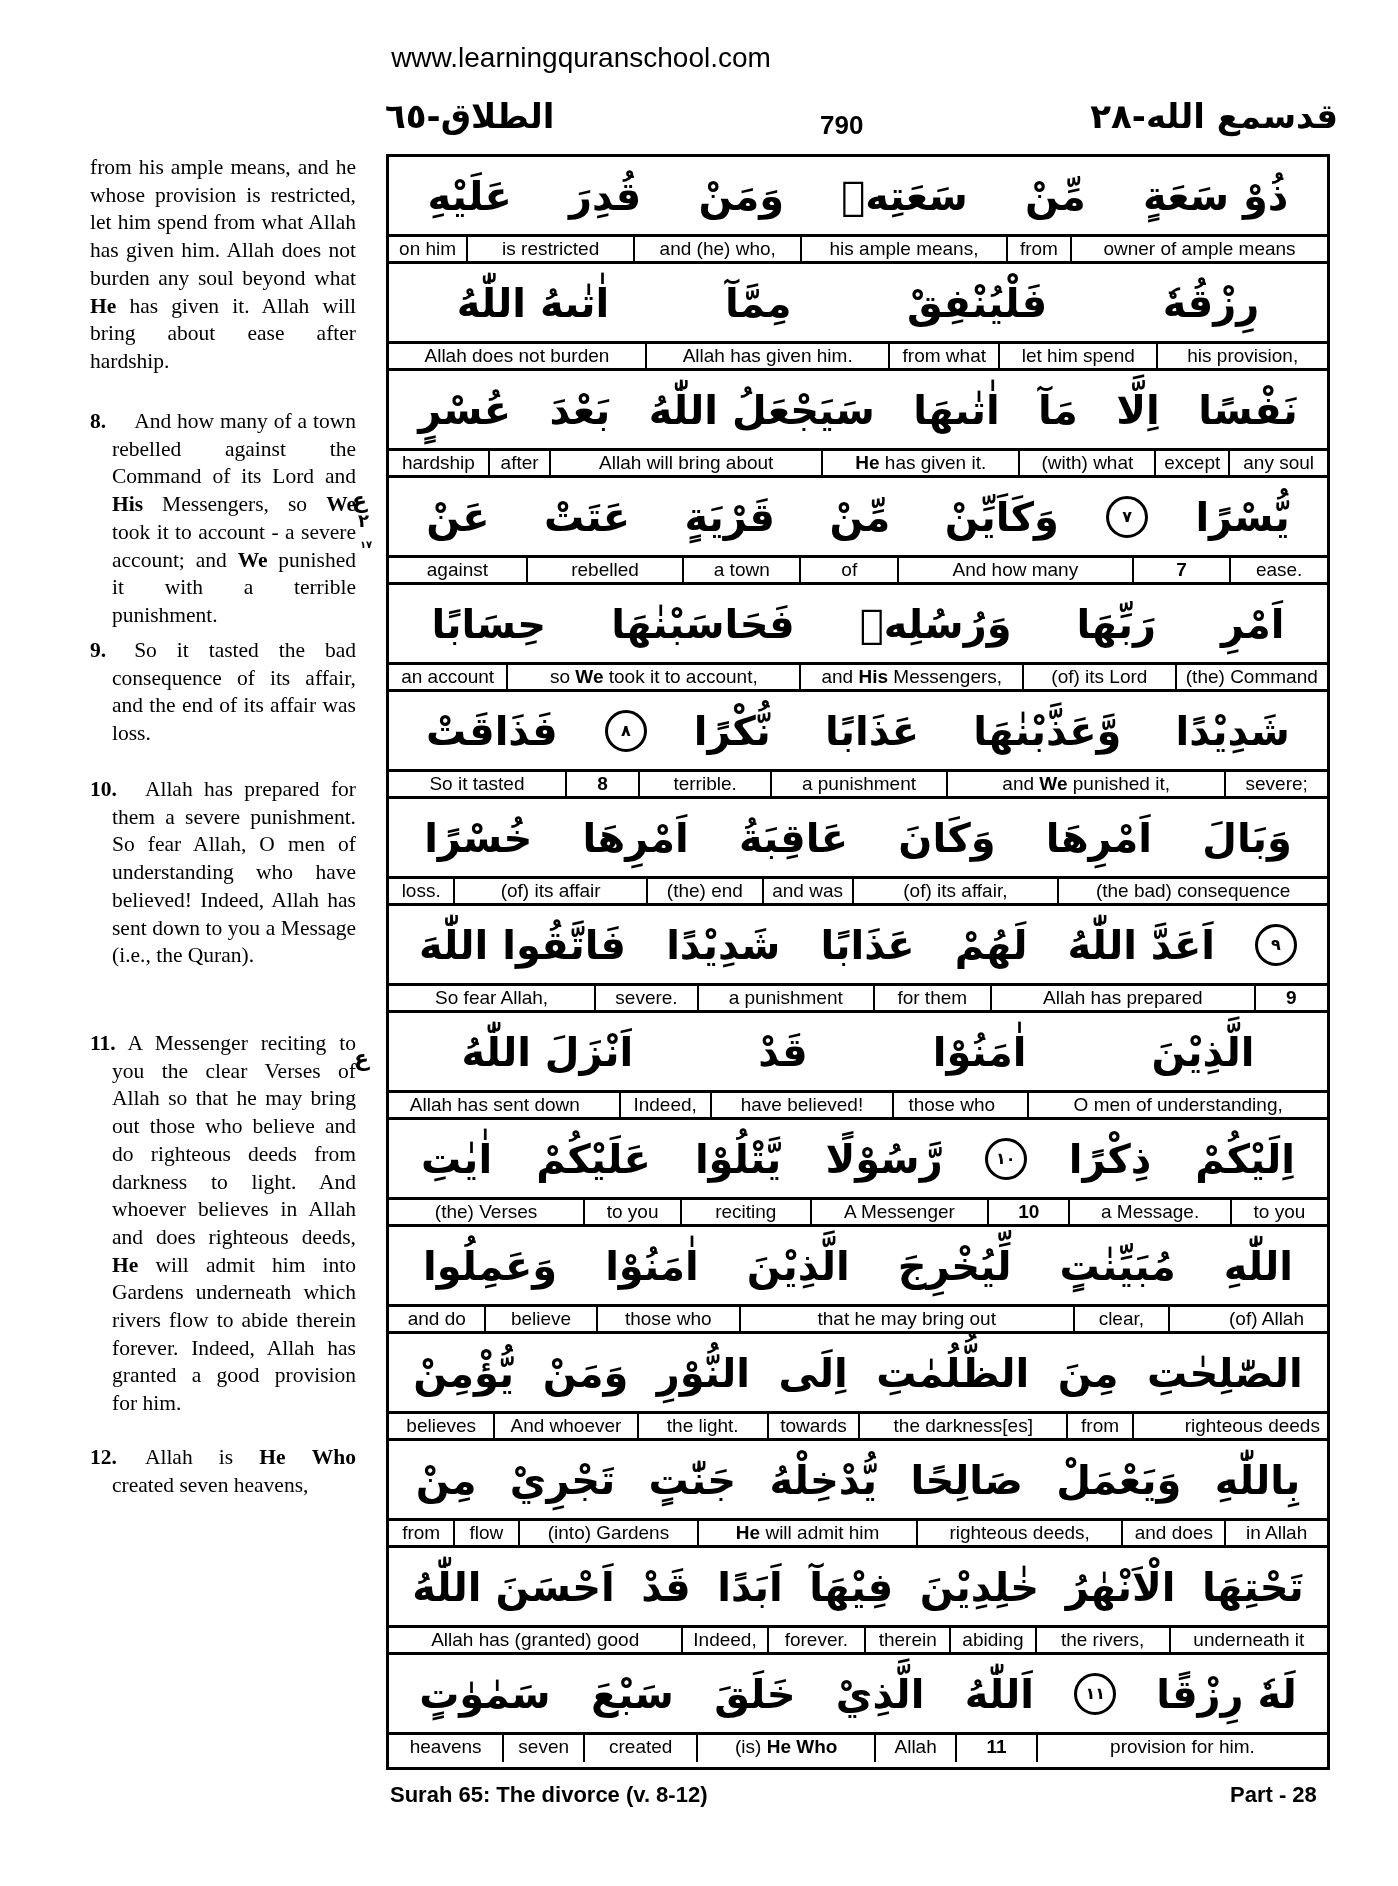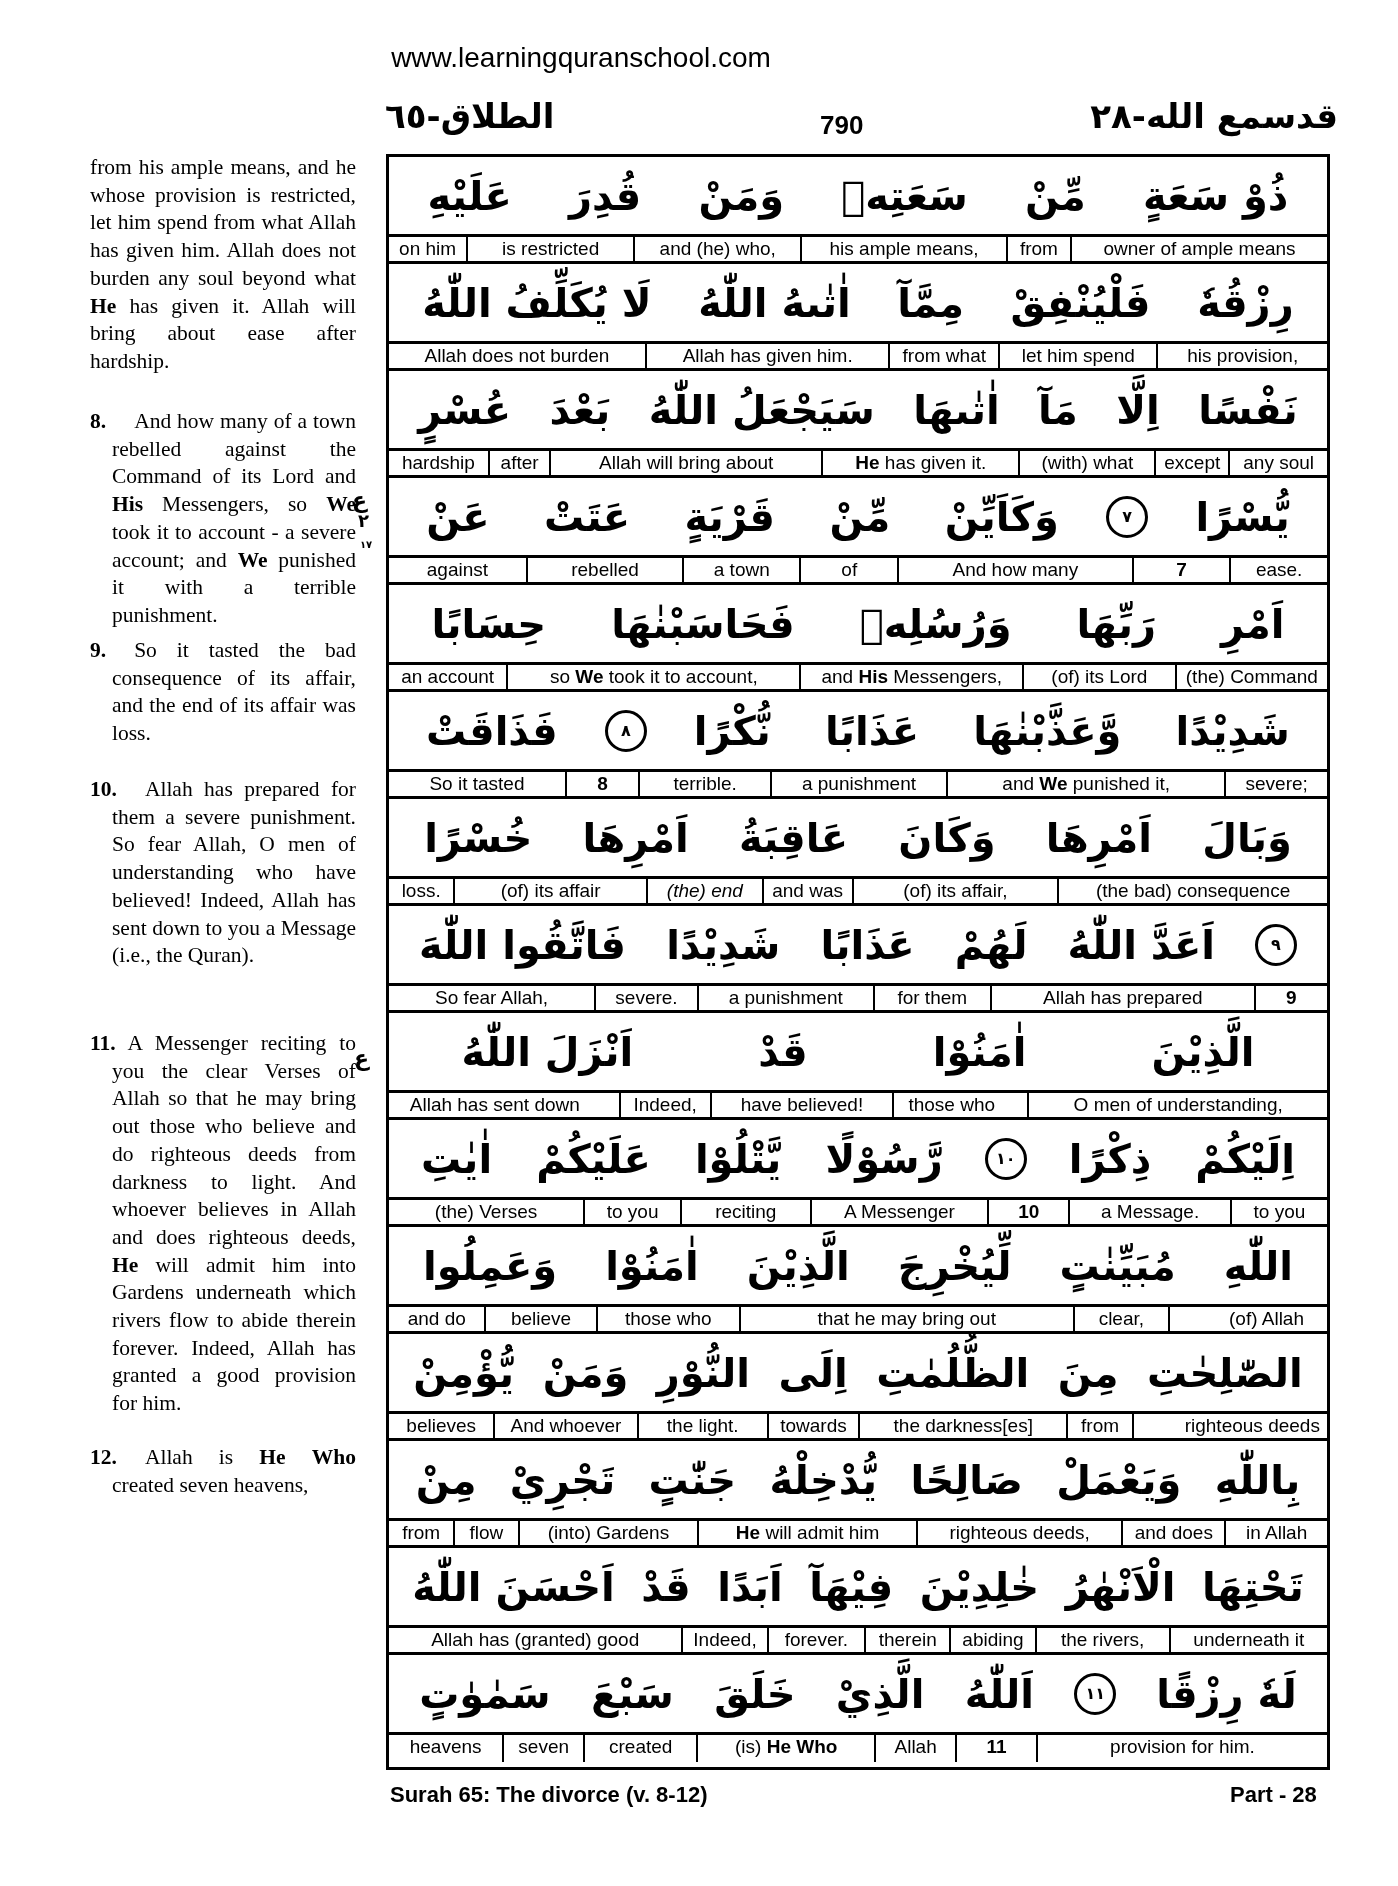--- a/index.html
+++ b/index.html
@@ -134,21 +134,20 @@
       <span class="en-cell" style="flex: 0 0 21.918%;">his ample means,</span>
       <span class="en-cell" style="flex: 0 0 17.808%;">and (he) who,</span>
       <span class="en-cell" style="flex: 0 0 17.808%;">is restricted</span>
       <span class="en-cell" style="flex: 0 0 8.219%; border-radius: 10px;">on him</span>
     </div>
     <div class="row-ar">
       <span class="ar-word">رِزْقُهٗ</span>
       <span class="ar-word">فَلْيُنْفِقْ</span>
       <span class="ar-word">مِمَّآ</span>
       <span class="ar-word">اٰتٰىهُ اللّٰهُ</span>
-      <span class="ar-word">لَا يُكَلِّفُ اللّٰهُ</span>
     </div>
     <div class="row-en">
       <span class="en-cell" style="flex: 0 0 18.182%;">his provision,</span>
       <span class="en-cell" style="flex: 0 0 16.883%;">let him spend</span>
       <span class="en-cell" style="flex: 0 0 11.688%;">from what</span>
       <span class="en-cell" style="flex: 0 0 25.974%;">Allah has given him.</span>
       <span class="en-cell" style="flex: 0 0 27.273%;">Allah does not burden</span>
     </div>
     <div class="row-ar">
       <span class="ar-word">نَفْسًا</span>
@@ -221,21 +220,21 @@
       <span class="ar-word">اَمْرِهَا</span>
       <span class="ar-word">وَكَانَ</span>
       <span class="ar-word">عَاقِبَةُ</span>
       <span class="ar-word">اَمْرِهَا</span>
       <span class="ar-word">خُسْرًا</span>
     </div>
     <div class="row-en">
       <span class="en-cell" style="flex: 0 0 28.767%;">(the bad) consequence</span>
       <span class="en-cell" style="flex: 0 0 21.918%;">(of) its affair,</span>
       <span class="en-cell" style="flex: 0 0 9.589%;">and was</span>
-      <span class="en-cell" style="flex: 0 0 12.329%; font-style: italic;">(the) end</span>
+      <span class="en-cell" style="flex: 0 0 12.329%;">(the) end</span>
       <span class="en-cell" style="flex: 0 0 20.548%;">(of) its affair</span>
       <span class="en-cell" style="flex: 0 0 6.849%;">loss.</span>
     </div>
     <div class="row-ar">
       <span class="ayah-marker">٩</span>
       <span class="ar-word">اَعَدَّ اللّٰهُ</span>
       <span class="ar-word">لَهُمْ</span>
       <span class="ar-word">عَذَابًا</span>
       <span class="ar-word">شَدِيْدًا</span>
       <span class="ar-word">فَاتَّقُوا اللّٰهَ</span>

